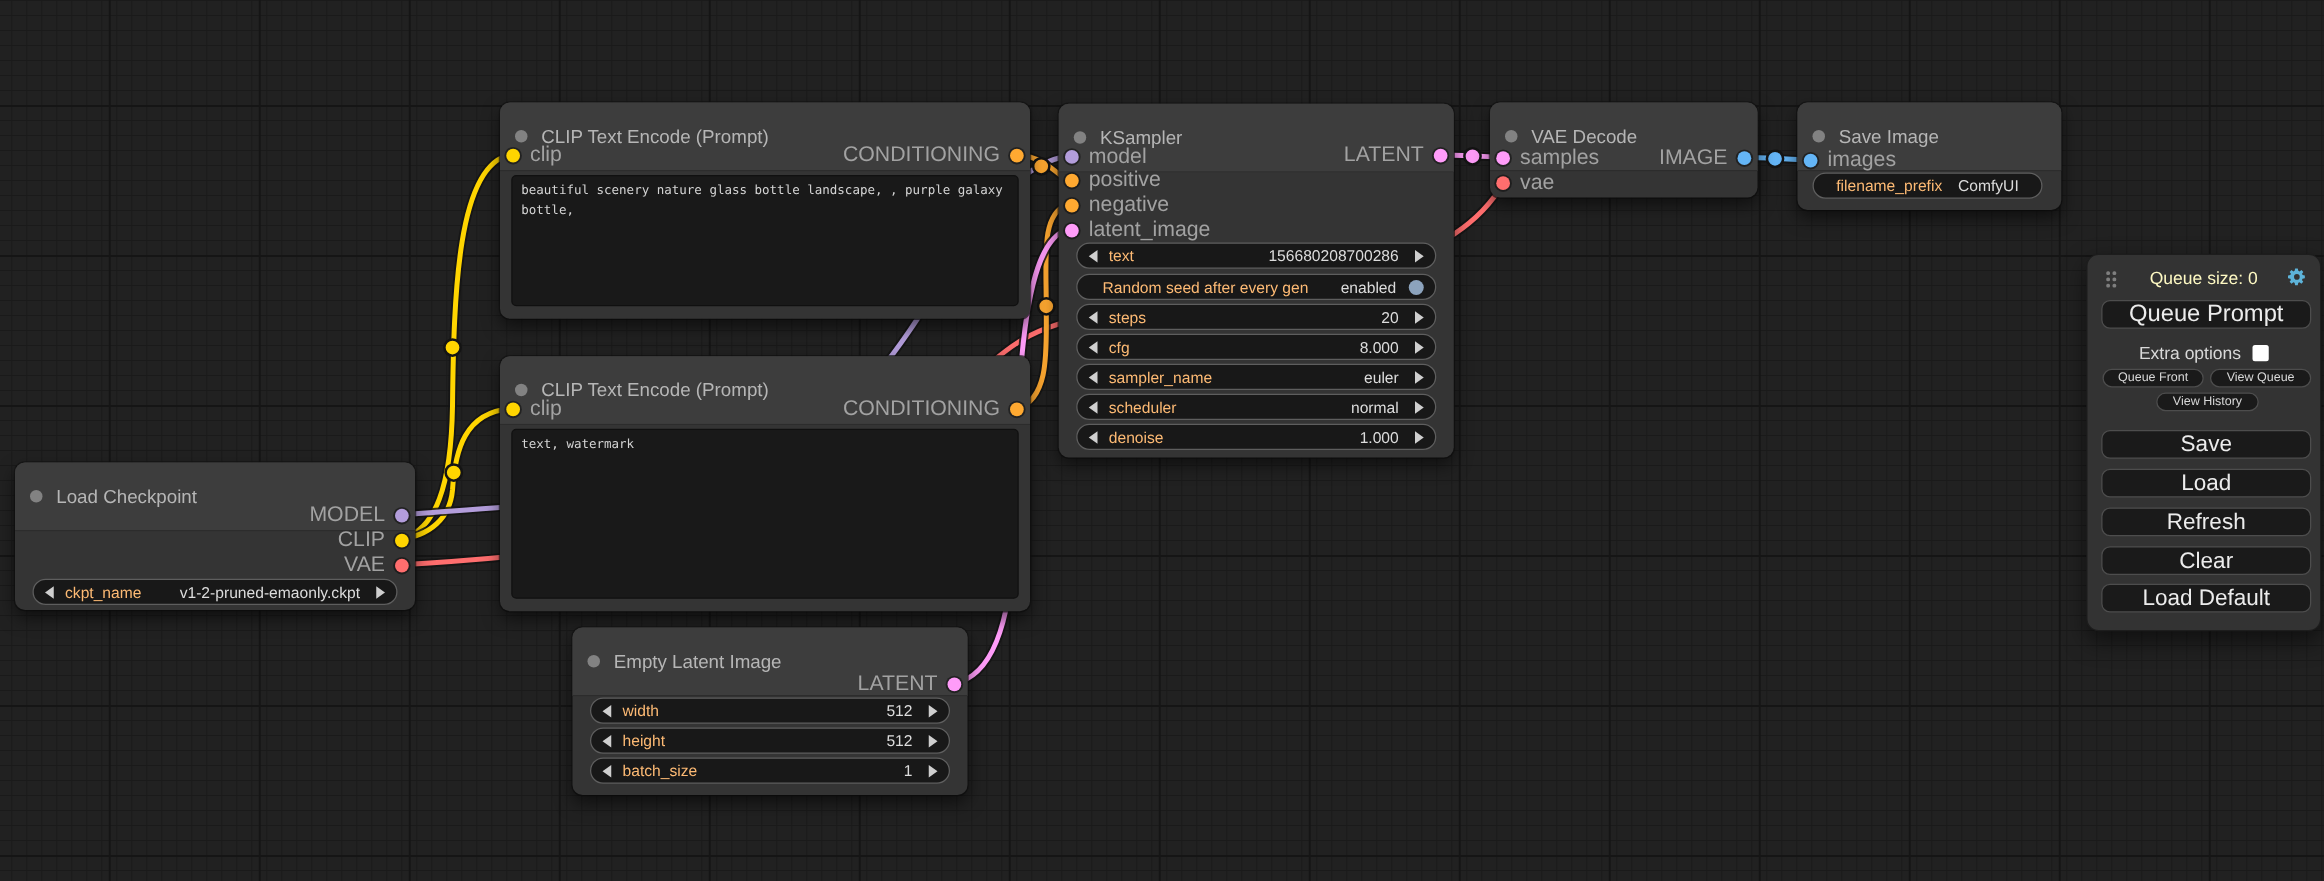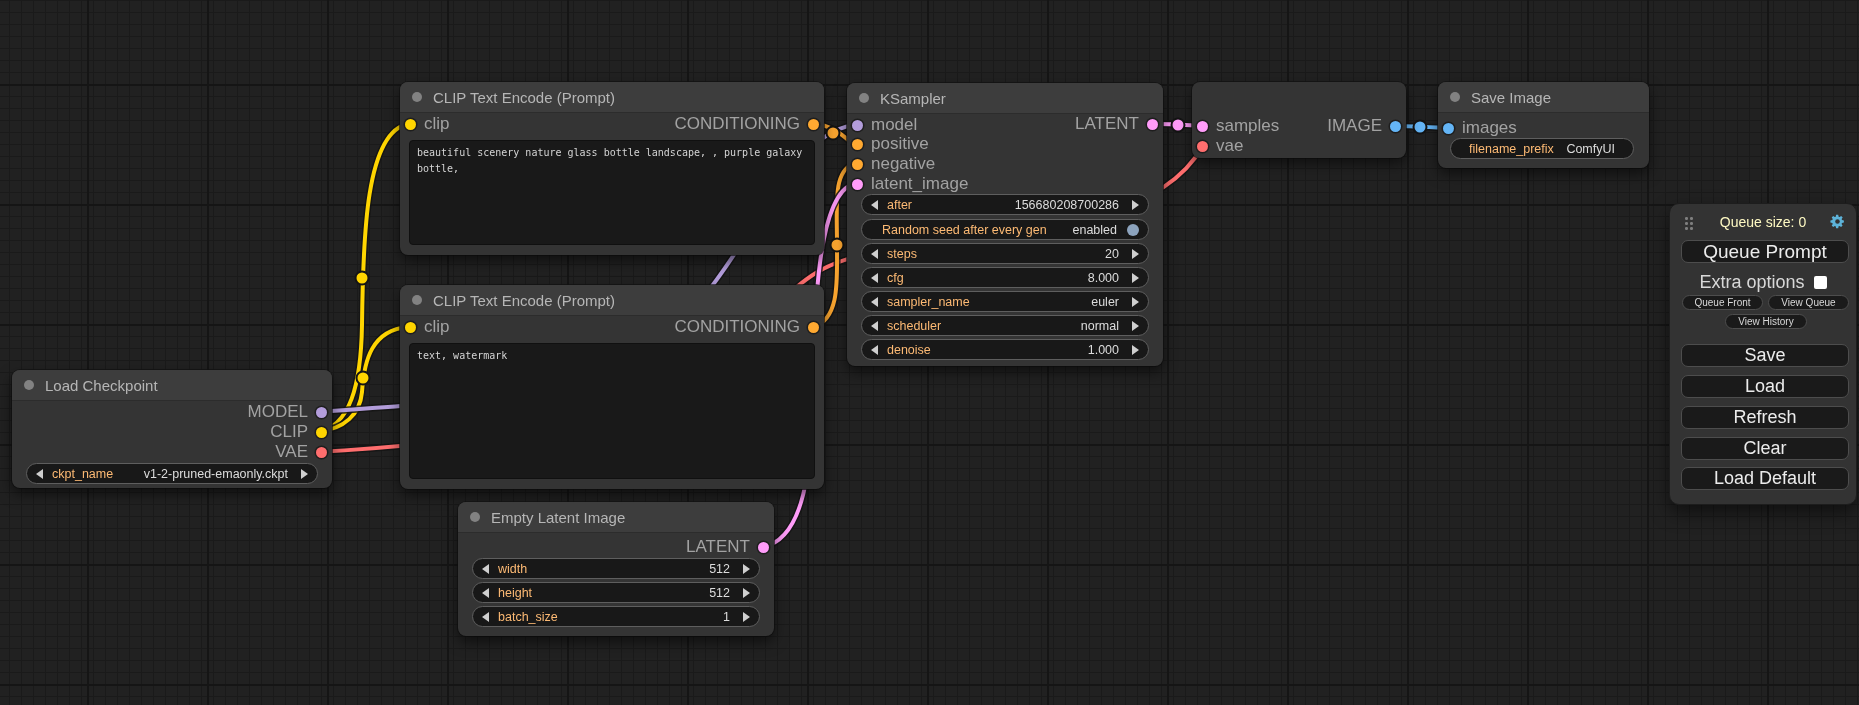--- a/index.html
+++ b/index.html
@@ -16,21 +16,21 @@
     background-position:-33px -36px,-33px -36px,-3px 0,-3px 0;
   }
   .wires{position:absolute;left:0;top:0;z-index:1}
   .wire-under{fill:none;stroke:#141414;stroke-width:7;stroke-linecap:round;opacity:.85}
   .wire{fill:none;stroke-width:4;stroke-linecap:round}
 
   .node{position:absolute;z-index:2;background:#343434;border-radius:8px;
         box-shadow:0 6px 14px rgba(0,0,0,.55),0 0 0 1px rgba(18,18,18,.65)}
   .node-title{height:30px;background:#3d3d3d;border-radius:8px 8px 0 0;
         border-bottom:1px solid #2c2c2c;display:flex;align-items:center;
-        padding:0 12px;color:#b6b6b6;font-size:15px;white-space:nowrap}
+        padding:12px 12px;color:#b6b6b6;font-size:15px;white-space:nowrap}
   .title-dot{width:10px;height:10px;border-radius:50%;background:#828282;margin-right:11px;flex:0 0 auto}
 
   .slot{position:absolute;height:20px;display:flex;align-items:center;
         color:#a2a2a2;font-size:17px;white-space:nowrap;z-index:3}
   .slot.in{left:0}
   .slot.out{right:0;flex-direction:row-reverse}
   .slot-dot{width:11px;height:11px;border-radius:50%;flex:0 0 auto;
         box-shadow:0 0 0 1.5px rgba(12,12,12,.55)}
   .slot.in .slot-dot{margin:0 8px 0 5px}
   .slot.out .slot-dot{margin:0 5px 0 8px}
@@ -57,21 +57,21 @@
   .drag-dots{position:absolute;left:15px;top:13px;display:grid;grid-template-columns:repeat(2,5px);grid-auto-rows:5px;cursor:grab}
   .drag-dots i{width:2.5px;height:2.5px;border-radius:50%;background:#7f7f7f}
   .gear{position:absolute;right:10px;top:9px;width:17px;height:17px;cursor:pointer}
   .btn{position:absolute;left:11px;width:168px;height:23px;background:#1a1a1a;
         border:1px solid #4d4d4d;border-radius:7px;color:#ececec;font-size:18px;
         font-family:inherit;display:flex;align-items:center;justify-content:center;cursor:pointer;padding:0}
   .btn-sm{position:absolute;height:15px;background:#1a1a1a;border:1px solid #4d4d4d;
         border-radius:9px;color:#d8d8d8;font-size:10px;font-family:Liberation Sans, sans-serif;
         display:flex;align-items:center;justify-content:center;cursor:pointer;padding:0}
   .extra-row{position:absolute;left:0;right:0;top:70px;height:16px;display:flex;
-        align-items:center;justify-content:center;color:#d8d8d8;font-size:18px}
+        align-items:center;justify-content:center;color:#d8d8d8;font-size:14px}
   .checkbox{width:13px;height:13px;background:#ffffff;border-radius:2px;display:inline-block;margin-left:9px}
 </style>
 </head>
 <body>
 
 <svg class="wires" width="1859" height="705">
 
   <path class="wire-under" d="M317,432 C350,427 361,385 362,325 C363,235 366,132 408,124"></path>
   <path class="wire" stroke="#FFD500" d="M317,432 C350,427 361,385 362,325 C363,235 366,132 408,124"></path>
 
@@ -217,21 +217,21 @@
     <span class="slot-dot c-latent"></span>
     <span>latent_image</span>
   </div>
   <div class="slot out" style="top:31px">
     <span class="slot-dot c-latent"></span>
     <span>LATENT</span>
   </div>
 
   <div class="widget" style="left:14px;top:111px;width:288px">
     <span class="arr l"></span>
-    <span class="wlabel">after</span>
+    <span class="wlabel">text</span>
     <span class="wvalue">156680208700286</span>
     <span class="arr r"></span>
   </div>
   <div class="widget" style="left:14px;top:136px;width:288px">
     <span class="wlabel" style="margin-left:11px">Random seed after every gen</span>
     <span class="wvalue">enabled</span>
     <span class="toggle"></span>
   </div>
   <div class="widget" style="left:14px;top:160px;width:288px">
     <span class="arr l"></span>
@@ -259,20 +259,24 @@
   </div>
   <div class="widget" style="left:14px;top:256px;width:288px">
     <span class="arr l"></span>
     <span class="wlabel">denoise</span>
     <span class="wvalue">1.000</span>
     <span class="arr r"></span>
   </div>
 </div>
 
 <div class="node" style="left:1192px;top:82px;width:214px;height:76px">
+  <div class="node-title">
+    <span class="title-dot"></span>
+    <span>VAE Decode</span>
+  </div>
   <div class="slot in" style="top:34px">
     <span class="slot-dot c-latent"></span>
     <span>samples</span>
   </div>
   <div class="slot in" style="top:54px">
     <span class="slot-dot c-vae"></span>
     <span>vae</span>
   </div>
   <div class="slot out" style="top:34px">
     <span class="slot-dot c-image"></span>

